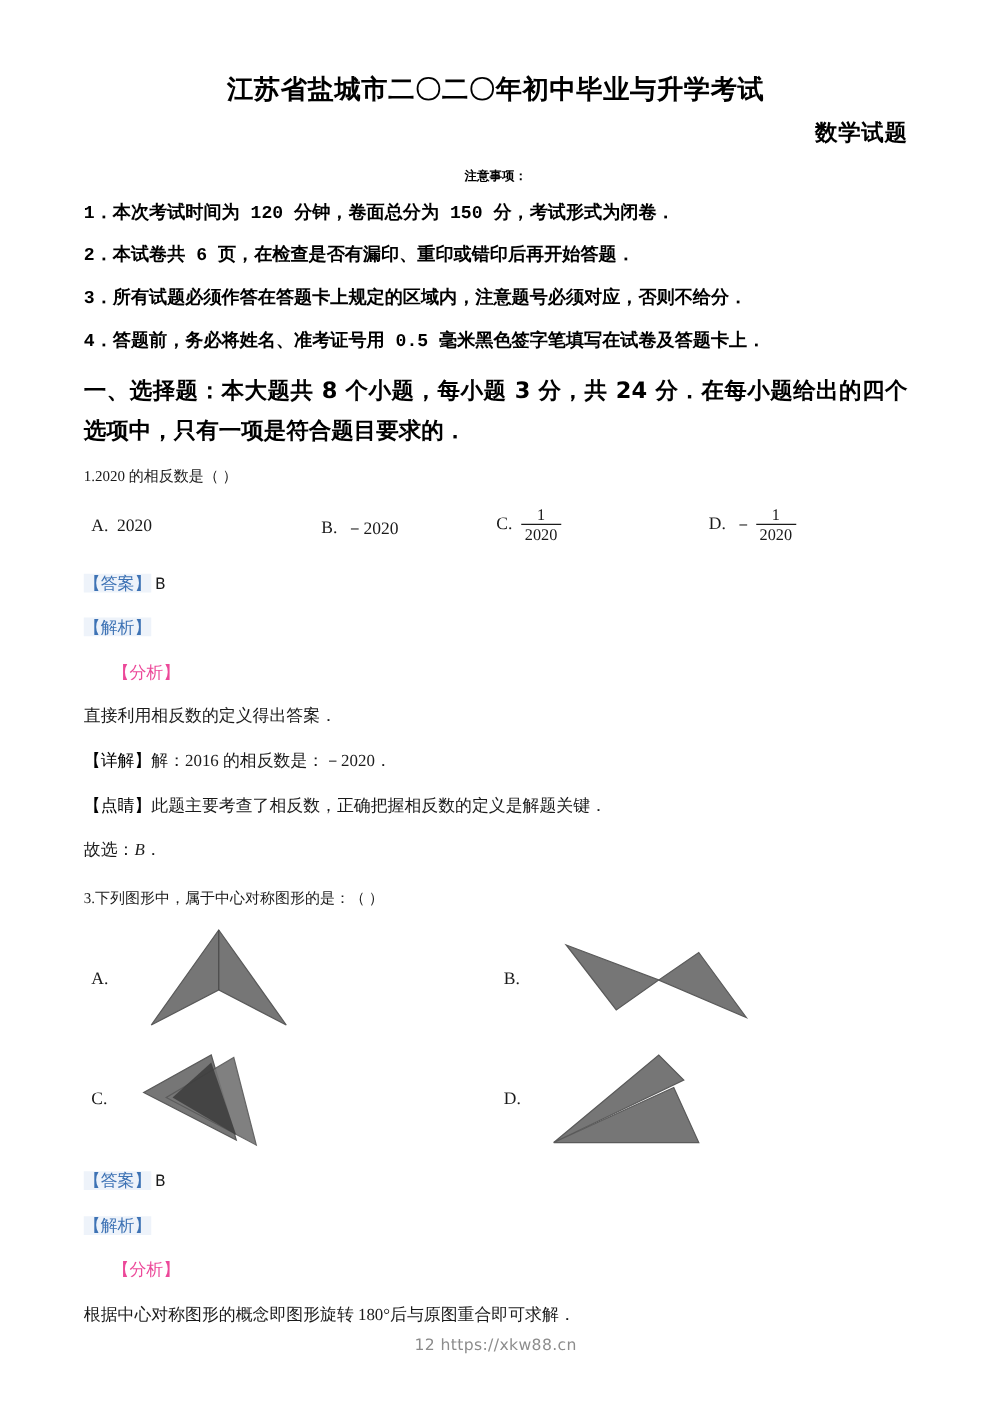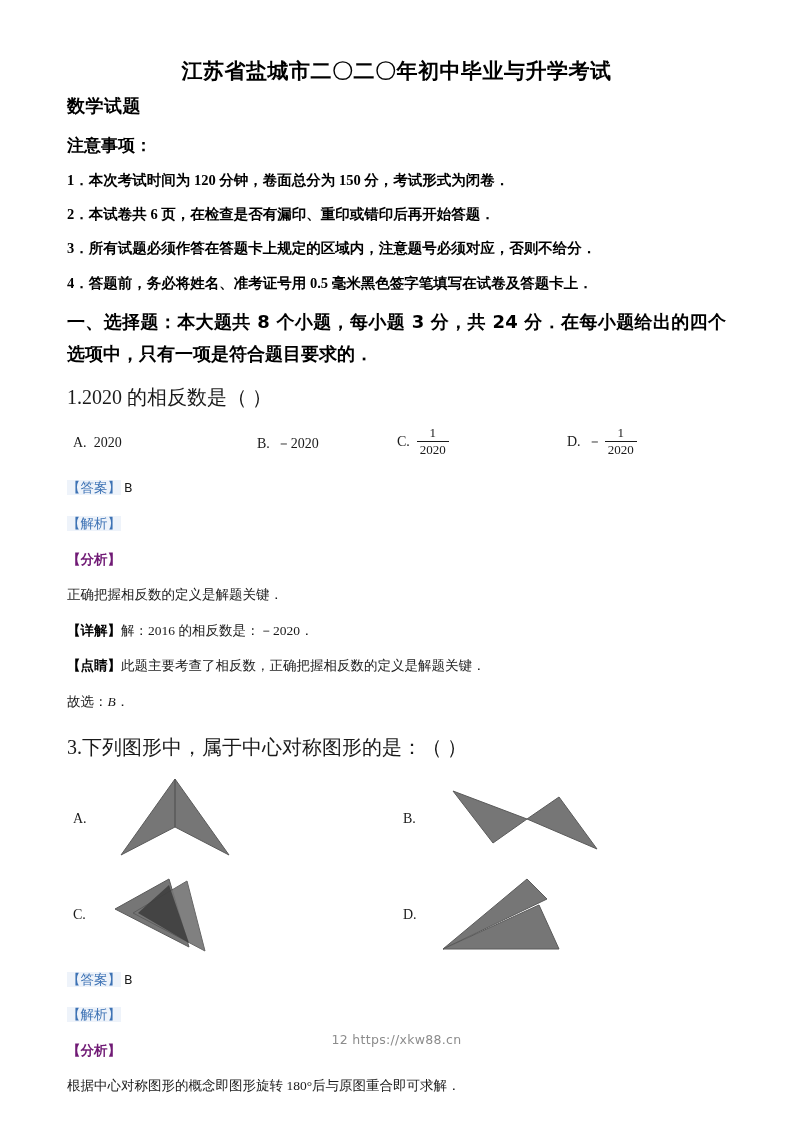--- a/index.html
+++ b/index.html
@@ -34,60 +34,61 @@
     text-align: center;
     font-family: "DejaVu Sans", "Liberation Sans", sans-serif;
     font-weight: bold;
     font-size: 21px;
     letter-spacing: 0.5px;
     line-height: 1.5;
     color: #000;
     margin: 0 0 6px 0;
   }
   .doc-subtitle {
-    text-align: left;
+    text-align: right;
     font-family: "DejaVu Sans", "Liberation Sans", sans-serif;
     font-weight: bold;
     font-size: 18px;
     letter-spacing: 0.5px;
     color: #000;
     margin: 0 0 16px 0;
   }
 
   
   .notice-heading {
     font-family: "DejaVu Sans", "Liberation Sans", sans-serif;
     font-weight: bold;
-    font-size: 17px;
+    font-size: 10px;
     color: #000;
     margin: 0 0 12px 0;
+    text-align: center;
   }
   .notice-item {
-    font-family: Liberation Serif, serif;
+    font-family: Liberation Mono, monospace;
     font-weight: bold;
     font-size: 14.5px;
     color: #000;
     line-height: 1.55;
     margin: 0 0 12px 0;
   }
 
   
   .section-header {
     font-family: "DejaVu Sans", "Liberation Sans", sans-serif;
     font-weight: bold;
     font-size: 18px;
     color: #000;
     line-height: 1.75;
     margin: 10px 0 12px 0;
     text-align: justify;
   }
 
   
   .question-stem {
-    font-size: 20px;
+    font-size: 12px;
     line-height: 1.6;
     color: #1a1a1a;
     margin: 0 0 8px 0;
   }
 
   
   .options-row {
     position: relative;
     height: 52px;
     margin: 6px 0 4px 0;
@@ -124,36 +125,37 @@
     font-size: 13.5px;
     line-height: 1.6;
     margin: 0 0 14px 0;
     color: #1a1a1a;
   }
   .tag-blue {
     color: #3d72b4;
     background: #eef3fa;
   }
   .tag-black {
-    color: #701a75;
-    font-weight: bold;
+    color: #ec4899;
+    font-weight: normal;
+    margin-left: 23px;
   }
   .ans-value {
     font-family: "DejaVu Sans", "Liberation Sans", sans-serif;
     font-size: 12.5px;
     color: #1a1a1a;
     margin-left: 3px;
   }
   .expl-line {
     font-size: 13.5px;
     line-height: 1.6;
     margin: 0 0 14px 0;
     color: #1a1a1a;
   }
-  .expl-line .lead { font-weight: bold; color: #000; }
+  .expl-line .lead { font-weight: normal; color: #000; }
   .ital { font-style: italic; }
 
   
   .figures {
     position: relative;
     margin: 10px 0 6px 0;
     height: 190px;
   }
   .fig-cell {
     position: absolute;
@@ -174,21 +176,21 @@
   .fig-art {
     position: absolute;
     left: 38px;
     top: 0;
   }
 
   
   .footer {
     position: absolute;
     left: 0;
-    top: 1032px;
+    top: 1068px;
     width: 793px;
     text-align: center;
     font-family: "DejaVu Sans", "Liberation Sans", sans-serif;
     font-size: 12.5px;
     color: #8c8c8c;
     letter-spacing: 0.3px;
   }
 </style>
 </head>
 <body>
@@ -240,21 +242,21 @@
     </div>
 
     <div class="ans-line">
       <span class="tag-blue">【解析】</span>
     </div>
 
     <div class="ans-line">
       <span class="tag-black">【分析】</span>
     </div>
 
-    <div class="expl-line">正确把握相反数的定义是解题关键．</div>
+    <div class="expl-line">直接利用相反数的定义得出答案．</div>
 
     <div class="expl-line">
       <span class="lead">【详解】</span><span>解：2016 的相反数是：－2020．</span>
     </div>
 
     <div class="expl-line">
       <span class="lead">【点睛】</span><span>此题主要考查了相反数，正确把握相反数的定义是解题关键．</span>
     </div>
 
     <div class="expl-line">

